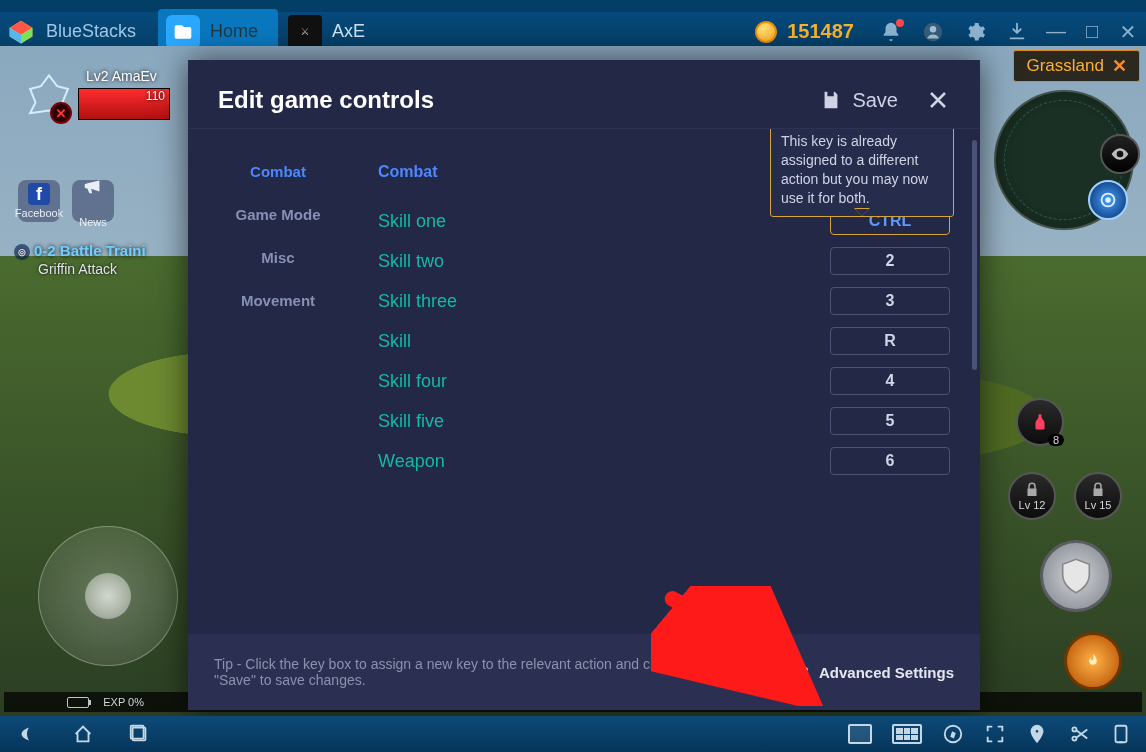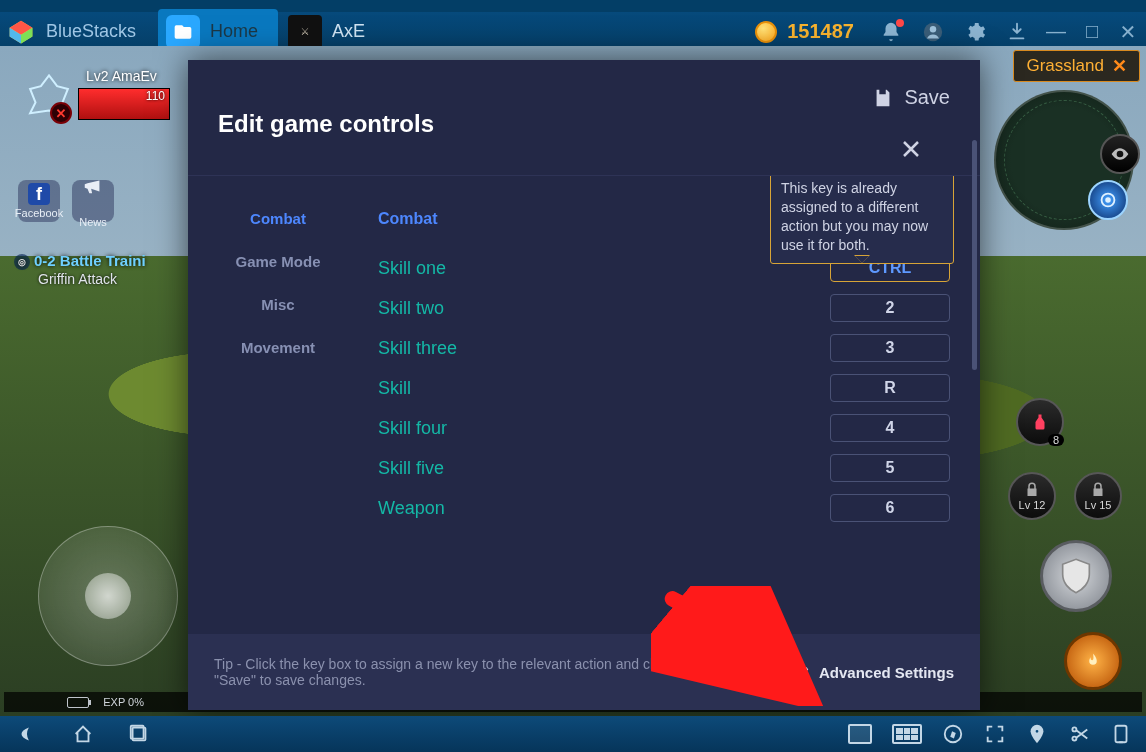--- a/index.html
+++ b/index.html
@@ -50,21 +50,21 @@
   .hp-bar{position:absolute;top:42px;left:78px;width:92px;height:32px;background:#3a0c0c;border:1px solid #000;}
   .hp-fill{height:100%;background:linear-gradient(#ff2d2d,#b01010);}
   .hp-num{position:absolute;right:4px;top:0;font-size:12px;color:#fff;text-shadow:0 0 3px #000;}
   .close-x{position:absolute;top:56px;left:50px;width:22px;height:22px;border-radius:50%;background:#2d0004;border:2px solid #7a0006;color:#ff3a2f;display:flex;align-items:center;justify-content:center;font-weight:700;font-size:13px;}
   .side-btn{position:absolute;width:42px;height:42px;border-radius:8px;background:rgba(0,0,50,.35);display:flex;flex-direction:column;align-items:center;justify-content:center;font-size:11px;color:#e8eef6;}
   .side-btn .ic{width:22px;height:22px;margin-bottom:2px;}
   .fb-btn{left:18px;top:134px;}
   .fb-btn .ic{background:#1f4aa8;border-radius:4px;display:flex;align-items:center;justify-content:center;color:#fff;font-weight:700;font-size:18px;}
   .news-btn{left:72px;top:134px;gap:17px;}
   .news-btn .ic svg{fill:#e9eef6;}
-  .quest{left:14px;top:206px;font-size:15px;color:#6fd0ff;font-weight:600;}
+  .quest{left:14px;top:196px;font-size:15px;color:#6fd0ff;font-weight:600;}
   .quest .sub{font-size:14px;color:#e0e4ea;font-weight:400;text-shadow:0 0 3px #000;padding-left:24px;}
   .quest .qx{display:inline-block;width:16px;height:16px;border-radius:50%;background:rgba(0,30,80,.6);margin-right:4px;color:#e5e5e5;font-size:9px;text-align:center;line-height:16px;vertical-align:1px;}
 
   .grassland{position:absolute;top:4px;right:6px;background:rgba(26,18,3,.85);color:#ffb034;border:1px solid #d88a20;border-radius:3px;padding:4px 12px;font-size:17px;display:flex;align-items:center;gap:8px;}
   .grassland .gx{color:#ff8a1a;font-weight:700;font-size:18px;}
 
   .minimap{position:absolute;top:44px;right:12px;width:140px;height:140px;border-radius:50%;background:radial-gradient(circle,#1a3024 0 55%,#0e1a13 100%);border:2px solid rgba(255,255,255,.2);}
   .minimap::after{content:"";position:absolute;inset:8px;border-radius:50%;border:1px dashed rgba(120,200,140,.3);}
   .mm-btn{position:absolute;width:40px;height:40px;border-radius:50%;display:flex;align-items:center;justify-content:center;}
   .eye-btn{top:88px;right:6px;background:linear-gradient(#222,#000);border:2px solid #555;color:#ccc;}
@@ -84,21 +84,21 @@
 
   .bot-stats{position:absolute;left:4px;bottom:4px;right:4px;height:20px;background:rgba(0,0,0,.7);display:flex;align-items:center;gap:14px;padding:0 8px;font-size:11px;color:#cfd4da;}
   .wifi{display:flex;align-items:center;gap:4px;margin-top:40px;}
   .batt{width:22px;height:11px;border:1px solid #bfc4cb;border-radius:2px;position:relative;}
   .batt::after{content:"";position:absolute;right:-3px;top:2px;width:2px;height:5px;background:#bfc4cb;}
 
   
   .modal{position:absolute;top:60px;left:188px;width:792px;height:650px;background:#232846;color:#c9cee0;box-shadow:0 0 30px rgba(0,0,0,.6);display:flex;flex-direction:column;}
   .modal-head{display:flex;align-items:center;justify-content:space-between;padding:26px 30px 14px 30px;border-bottom:1px solid #2e3356;}
   .modal-title{font-size:24px;font-weight:600;color:#fff;}
-  .head-actions{display:flex;align-items:center;gap:28px;flex-direction:column;}
+  .head-actions{display:flex;align-items:center;gap:28px;}
   .save-btn{display:flex;align-items:center;gap:10px;font-size:20px;color:#cfd3e4;cursor:pointer;}
   .save-btn svg{width:22px;height:22px;fill:#cfd3e4;}
   .close-btn{width:24px;height:24px;cursor:pointer;}
   .close-btn svg{width:24px;height:24px;stroke:#cfd3e4;stroke-width:2.5;fill:none;}
 
   .modal-body{flex:1;display:flex;overflow:hidden;}
   .mb-sidebar{width:180px;padding-top:34px;display:flex;flex-direction:column;gap:26px;text-align:center;flex-shrink:0;}
   .mb-sidebar .item{font-size:15px;font-weight:700;color:#8790b3;cursor:pointer;}
   .mb-sidebar .item.active{color:#4d87fe;}
   .mb-content{flex:1;padding:34px 30px 10px 10px;overflow:hidden;position:relative;}

